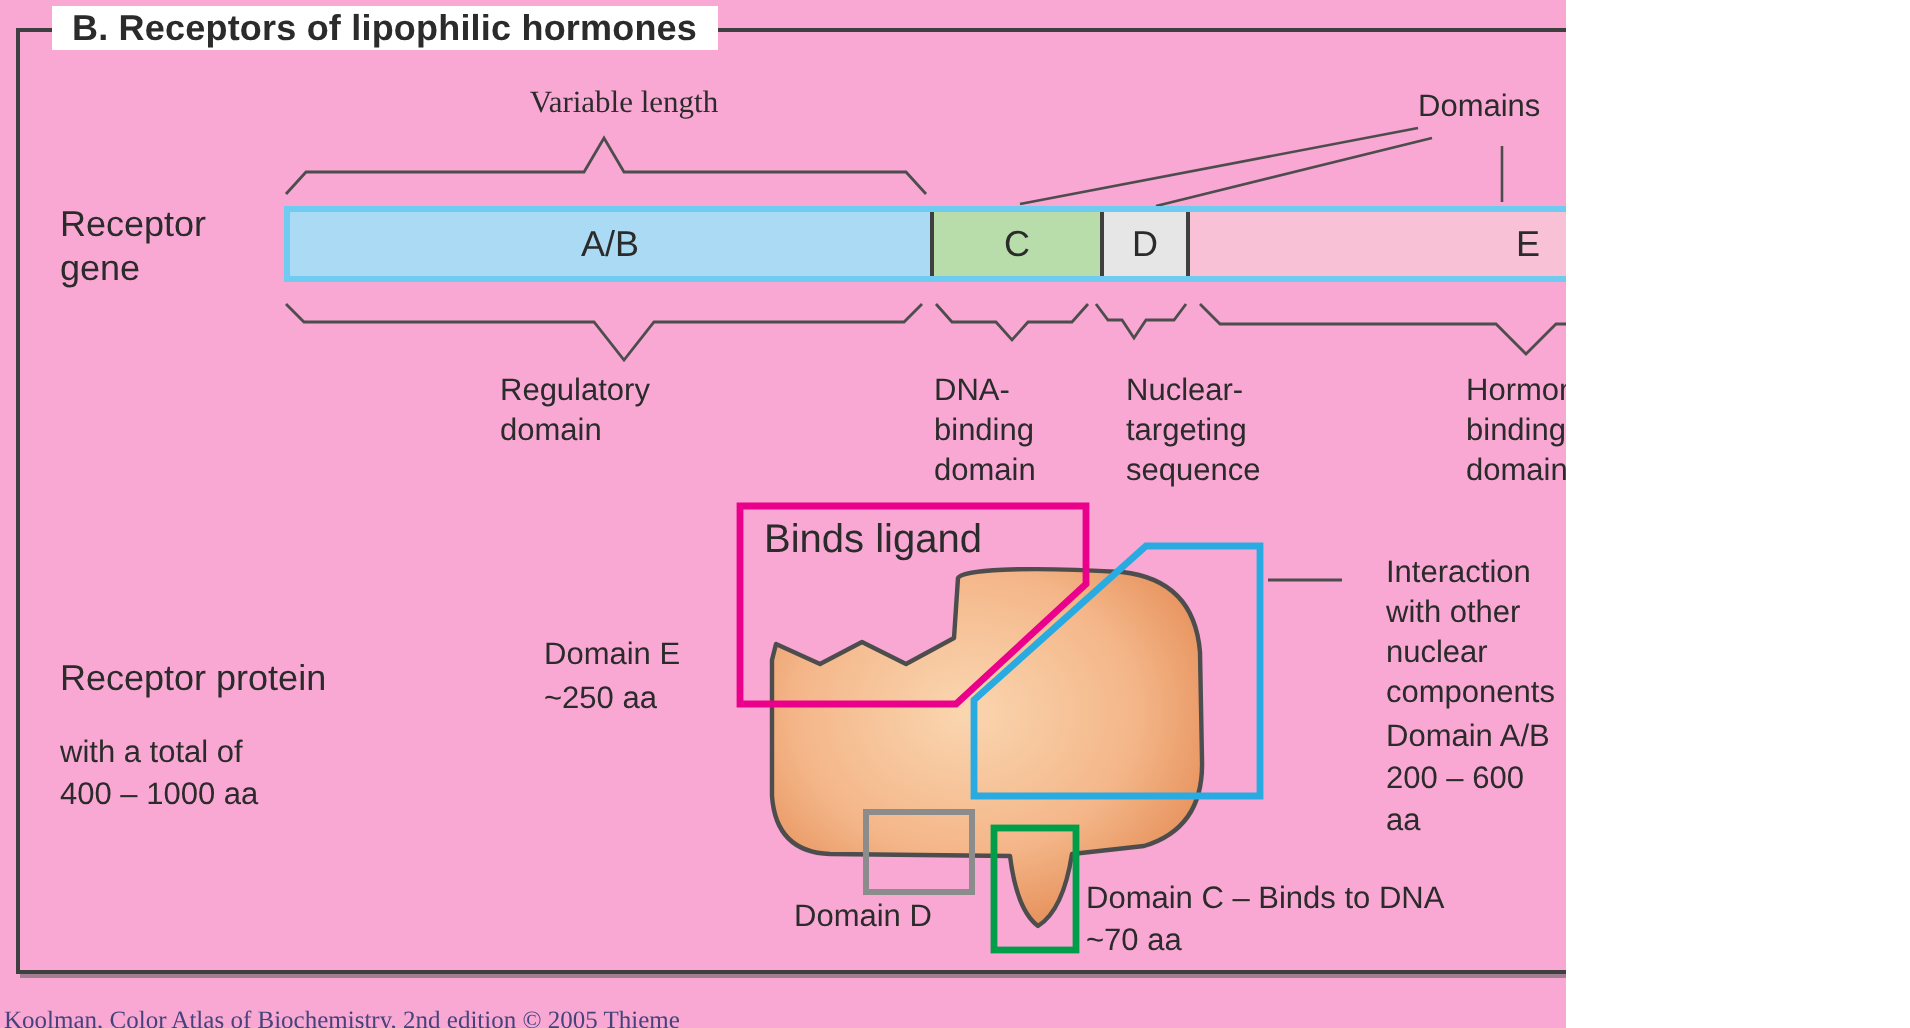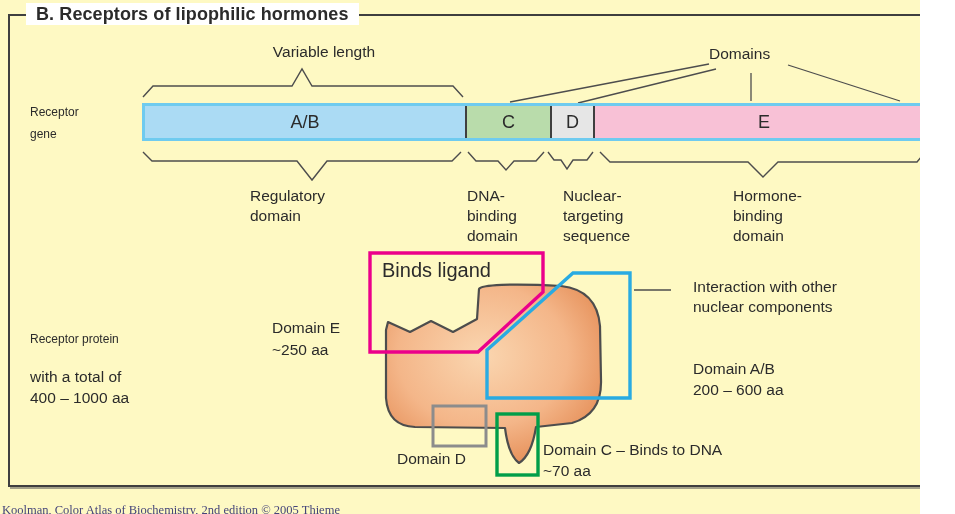--- a/index.html
+++ b/index.html
@@ -1,18 +1,18 @@
 <!DOCTYPE html>
 <html><head>
 <meta charset="utf-8">
 <style>
   * { margin:0; padding:0; box-sizing:border-box; }
   body { background:#fff; }
   .canvas {
-    position:relative; width:920px; height:514px; background:#fef9c3;
+    position:relative; width:783px; height:514px; background:#f9a8d4;
     overflow:hidden; font-family:"Liberation Sans", sans-serif; color:#2B2B2B;
   }
   .frame {
     position:absolute; left:8px; top:14px; width:940px; height:473px;
     border:2px solid #3F3F3F; box-shadow:2px 2px 0 rgba(90,90,90,.55);
   }
   .title {
     position:absolute; left:26px; top:3px; background:#fff; padding:0 10px;
     font-size:18px; font-weight:bold; line-height:22px; letter-spacing:.1px;
   }
@@ -21,21 +21,21 @@
     border:3px solid #be185d; display:flex;
   }
   .seg {
     display:flex; align-items:center; justify-content:center;
     font-size:18px; line-height:18px; height:100%;
   }
   .seg + .seg { border-left:2px solid #3F3F3F; }
   .lbl { position:absolute; font-size:15.5px; line-height:20px; }
   .multi { white-space:pre-line; }
   .ctr { text-align:center; }
-  .big { font-size:12px; line-height:22px; }
+  .big { font-size:18px; line-height:22px; }
   svg.overlay { position:absolute; left:0; top:0; }
   .caption {
     position:absolute; left:2px; top:503px; font-family:"Liberation Serif", serif;
     font-size:12.5px; line-height:14px; white-space:nowrap;
   }
 </style>
 </head>
 <body>
 
 <div class="canvas">
@@ -103,21 +103,21 @@
       <span>C</span>
     </div>
     <div class="seg" style="flex: 0 0 43px; background-color: rgb(230, 230, 230);">
       <span>D</span>
     </div>
     <div class="seg" style="flex: 1 1 auto; background-color: rgb(248, 193, 214);">
       <span>E</span>
     </div>
   </div>
 
-  <div class="lbl ctr" style="left:244px; top:42px; width:160px;">Variable length</div>
+  <div class="lbl ctr" style="left:232px; top:42px; width:160px;font-family:Liberation Serif, serif;">Variable length</div>
 
   <div class="lbl" style="left:709px; top:44px;">Domains</div>
 
   <div class="lbl big multi" style="left:30px; top:101px;">Receptor
 gene</div>
 
   <div class="lbl multi" style="left:250px; top:186px;">Regulatory
 domain</div>
 
   <div class="lbl multi" style="left:467px; top:186px;">DNA-

